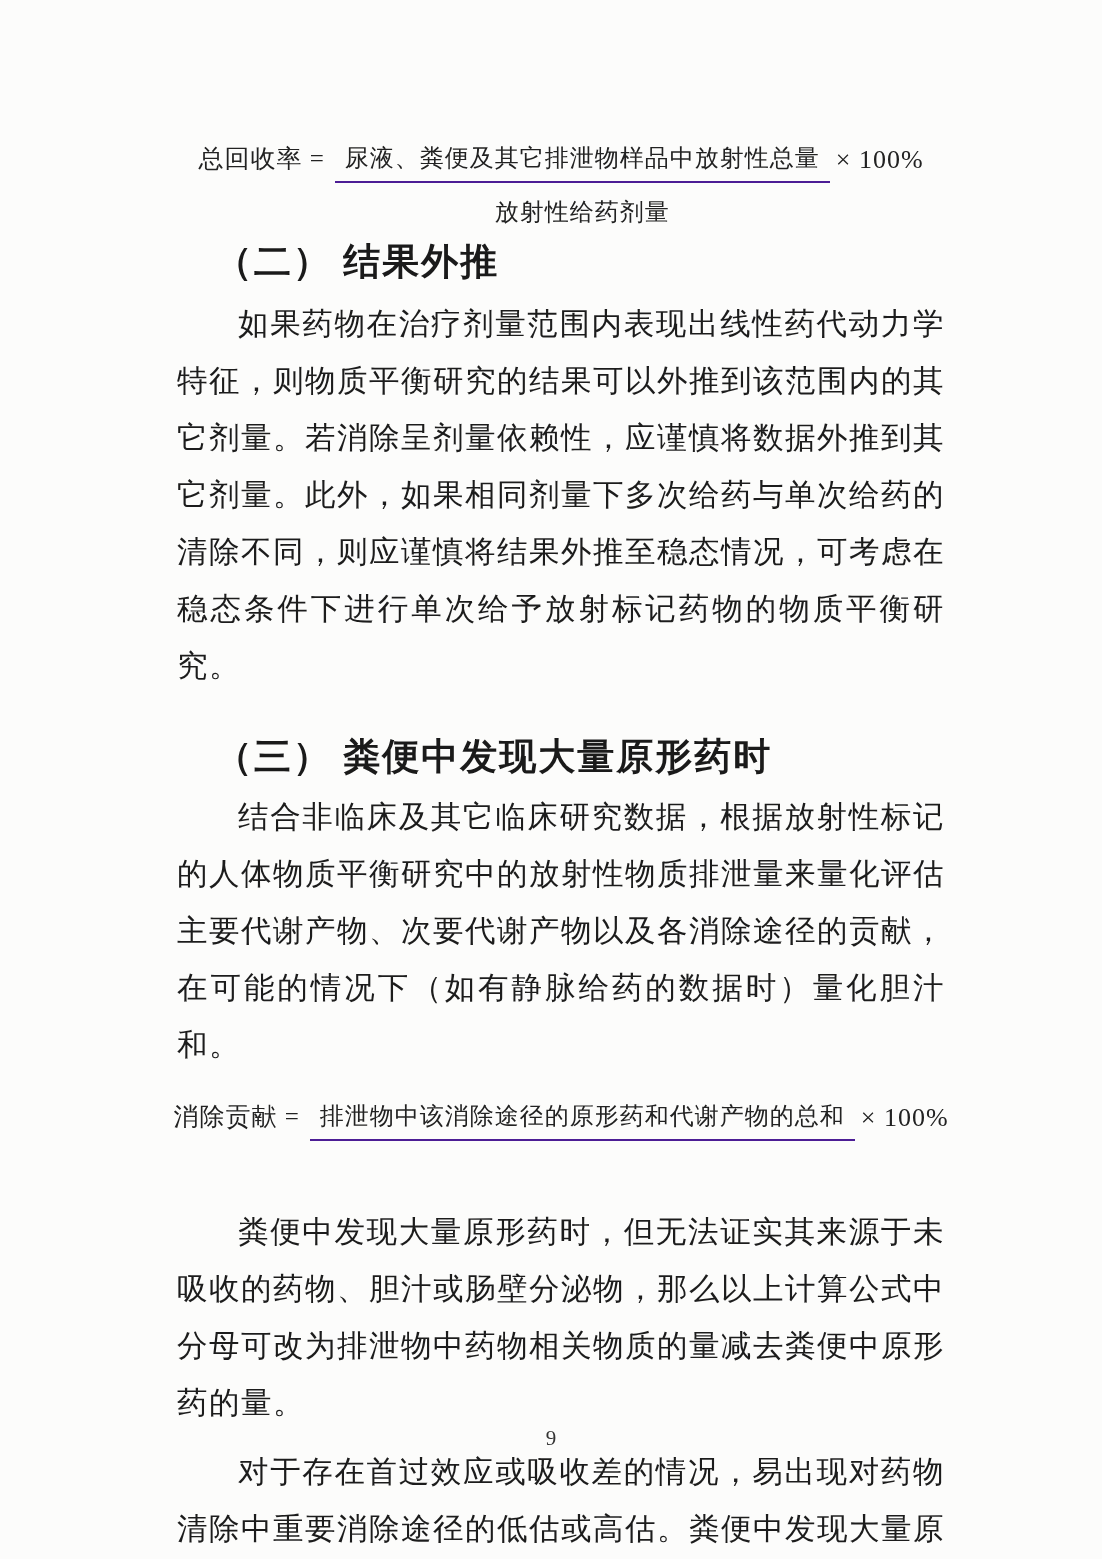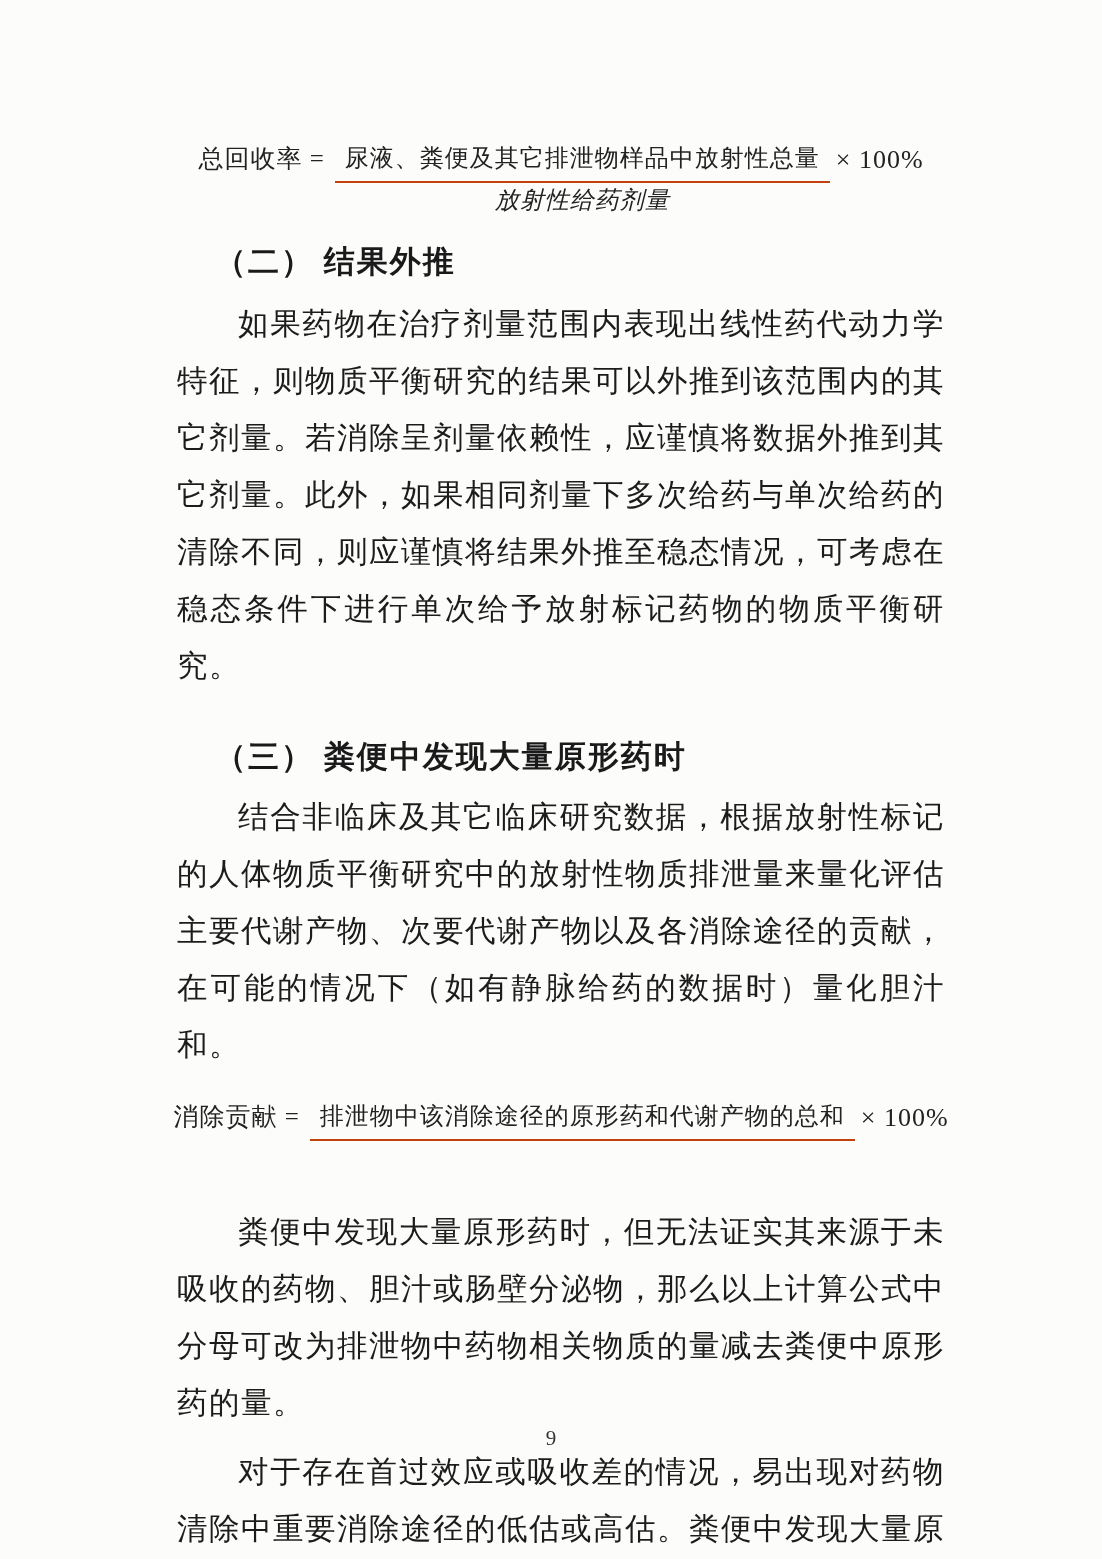--- a/index.html
+++ b/index.html
@@ -40,45 +40,44 @@
     }
     .frac {
       display: inline-flex;
       flex-direction: column;
       align-items: center;
       text-align: center;
       font-size: 24px;
     }
     .frac .num {
       padding: 0 10px 7px 10px;
-      border-bottom: 2px solid #c2410c;
+      border-bottom: 2px solid #4c1d95;
       letter-spacing: 1px;
     }
     .frac .den {
-      padding-top: 1px;
+      padding-top: 13px;
       letter-spacing: 1px;
-      font-style: italic;
     }
     .multiplier {
       margin-left: 6px;
       font-size: 26px;
       letter-spacing: 1px;
     }
     .formula-1 {
       padding-top: 142px;
       height: 98px;
       box-sizing: content-box;
     }
     .formula-2 {
       margin-top: 26px;
       height: 100px;
     }
     
     .section-heading {
-      font-size: 31px;
+      font-size: 37px;
       font-weight: 700;
       letter-spacing: 2px;
       color: #1a1a1a;
       padding-left: 50px;
       line-height: 36px;
     }
     .heading-2 { margin-top: 4px; }
     .heading-3 { margin-top: 44px; }
     
     .para {

